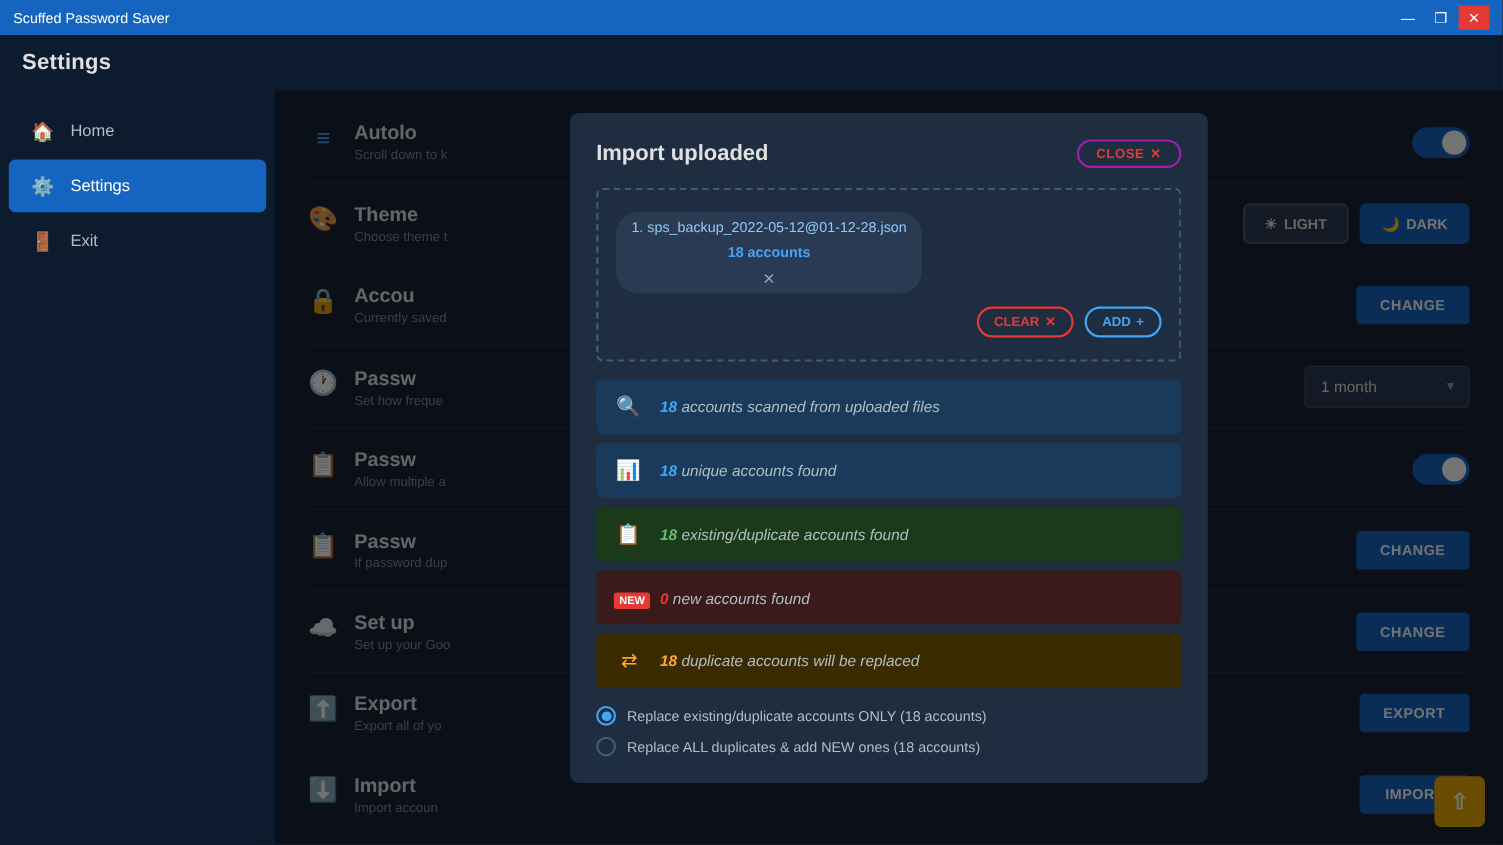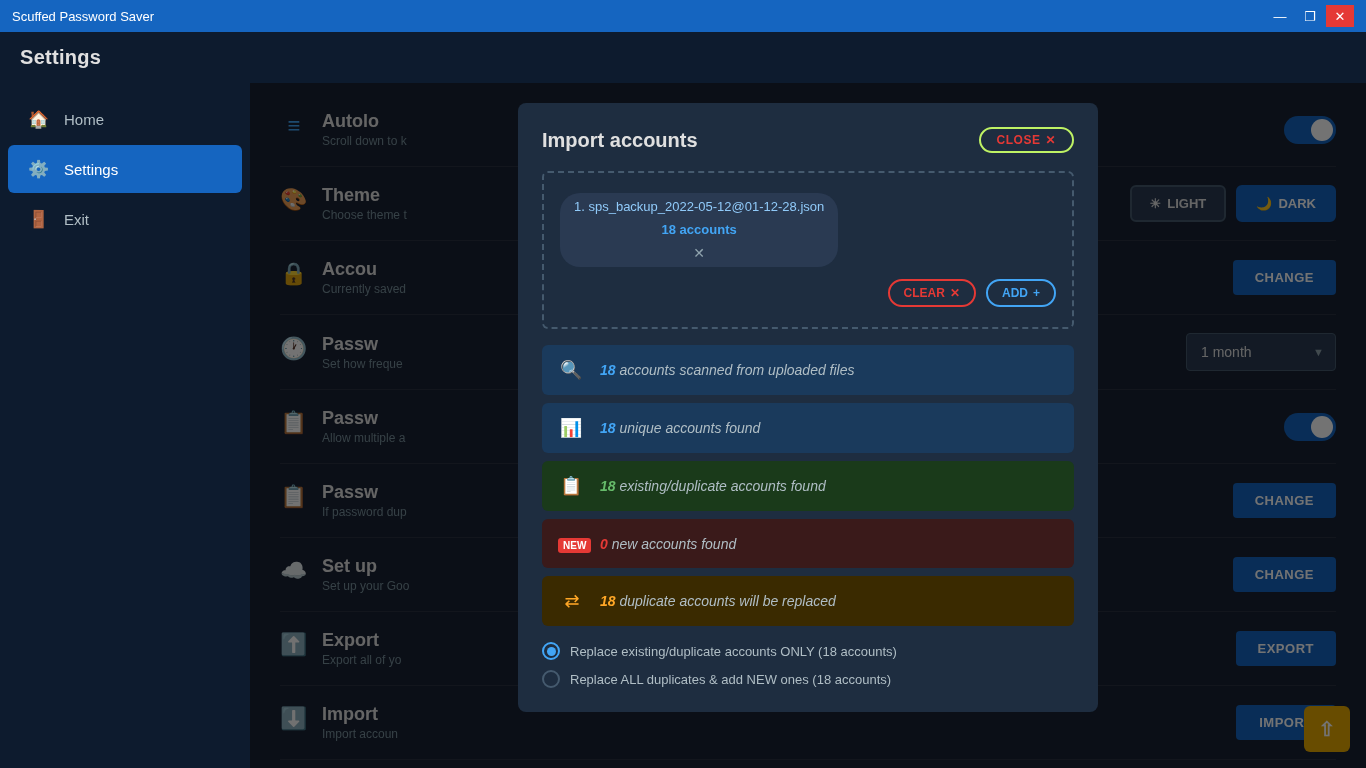--- a/index.html
+++ b/index.html
@@ -313,21 +313,21 @@
       margin-bottom: 18px;
     }
     .modal-title {
       font-size: 20px;
       font-weight: 700;
       color: #e0e0e0;
     }
     .btn-close-modal {
       background: transparent;
       color: #e53935;
-      border: 2px solid #bef264;
+      border: 2px solid #a21caf;
       border-radius: 20px;
       padding: 4px 16px;
       font-size: 12px;
       font-weight: 700;
       cursor: pointer;
       display: flex;
       align-items: center;
       gap: 5px;
       letter-spacing: 0.5px;
     }
@@ -645,21 +645,21 @@
         </div>
 
       </div>
 
       <div class="scroll-up-btn">⇧</div>
 
       <div class="modal-overlay">
         <div class="modal">
 
           <div class="modal-header">
-            <span class="modal-title">Import accounts</span>
+            <span class="modal-title">Import uploaded</span>
             <button class="btn-close-modal">
               <span>CLOSE</span>
               <span>✕</span>
             </button>
           </div>
 
           <div class="drop-zone">
             <div>
               <div class="file-chip">
                 <span>1. sps_backup_2022-05-12@01-12-28.json</span>

